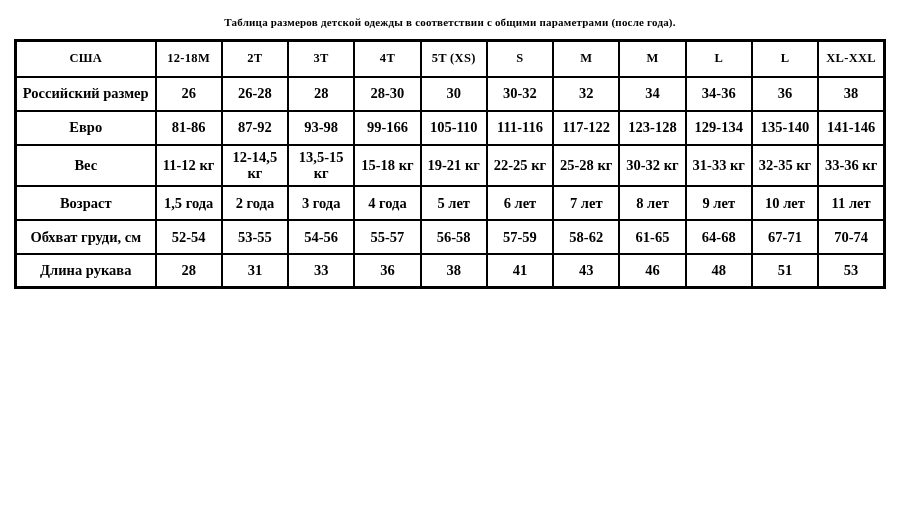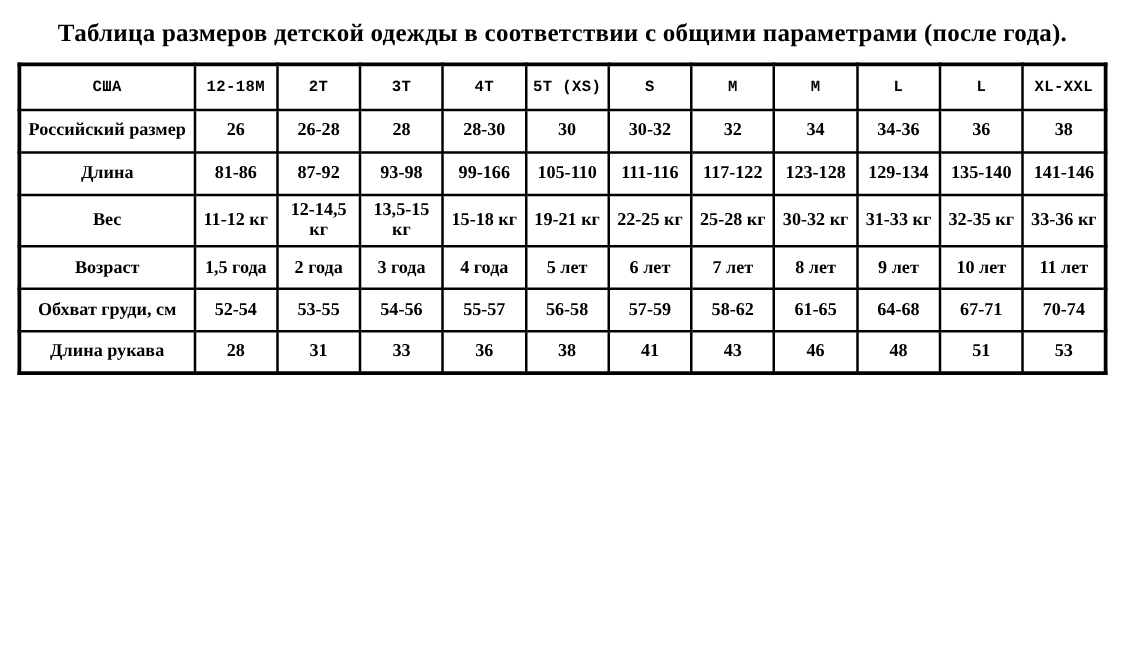--- a/index.html
+++ b/index.html
@@ -11,21 +11,21 @@
     color: #000000;
   }
   .page {
     width: 900px;
     height: 521px;
     overflow: hidden;
   }
   .page-title {
     text-align: center;
     font-weight: bold;
-    font-size: 20px;
+    font-size: 11px;
     padding-top: 16px;
     letter-spacing: 0.2px;
     color: #000000;
   }
   table.size-table {
     border-collapse: collapse;
     table-layout: fixed;
     width: 872px;
     margin: 11px auto 0 auto;
     border: 3px solid #000000;
@@ -33,21 +33,21 @@
   table.size-table th,
   table.size-table td {
     border: 2px solid #000000;
     text-align: center;
     vertical-align: middle;
     font-weight: bold;
     padding: 3px 2px;
     overflow: hidden;
   }
   table.size-table th {
-    font-family: Liberation Mono, monospace;
+    font-family: Liberation Serif, serif;
     font-size: 12.5px;
     height: 36px;
     letter-spacing: 0.3px;
   }
   table.size-table td {
     font-size: 14.5px;
     height: 34px;
     line-height: 1.15;
   }
   col.label-col { width: 140px; }
@@ -87,21 +87,21 @@
           <td>28-30</td>
           <td>30</td>
           <td>30-32</td>
           <td>32</td>
           <td>34</td>
           <td>34-36</td>
           <td>36</td>
           <td>38</td>
         </tr>
         <tr>
-          <td>Длина</td>
+          <td>Евро</td>
           <td>81-86</td>
           <td>87-92</td>
           <td>93-98</td>
           <td>99-166</td>
           <td>105-110</td>
           <td>111-116</td>
           <td>117-122</td>
           <td>123-128</td>
           <td>129-134</td>
           <td>135-140</td>

